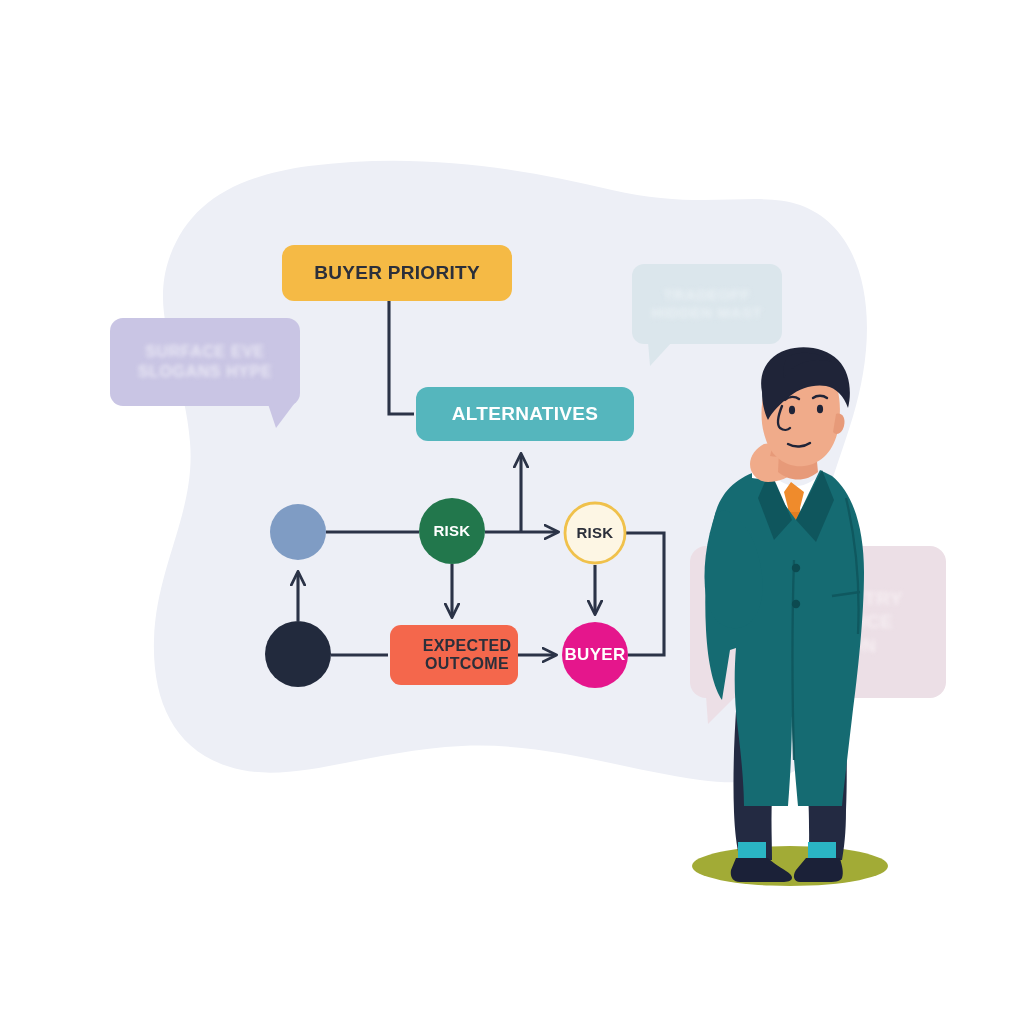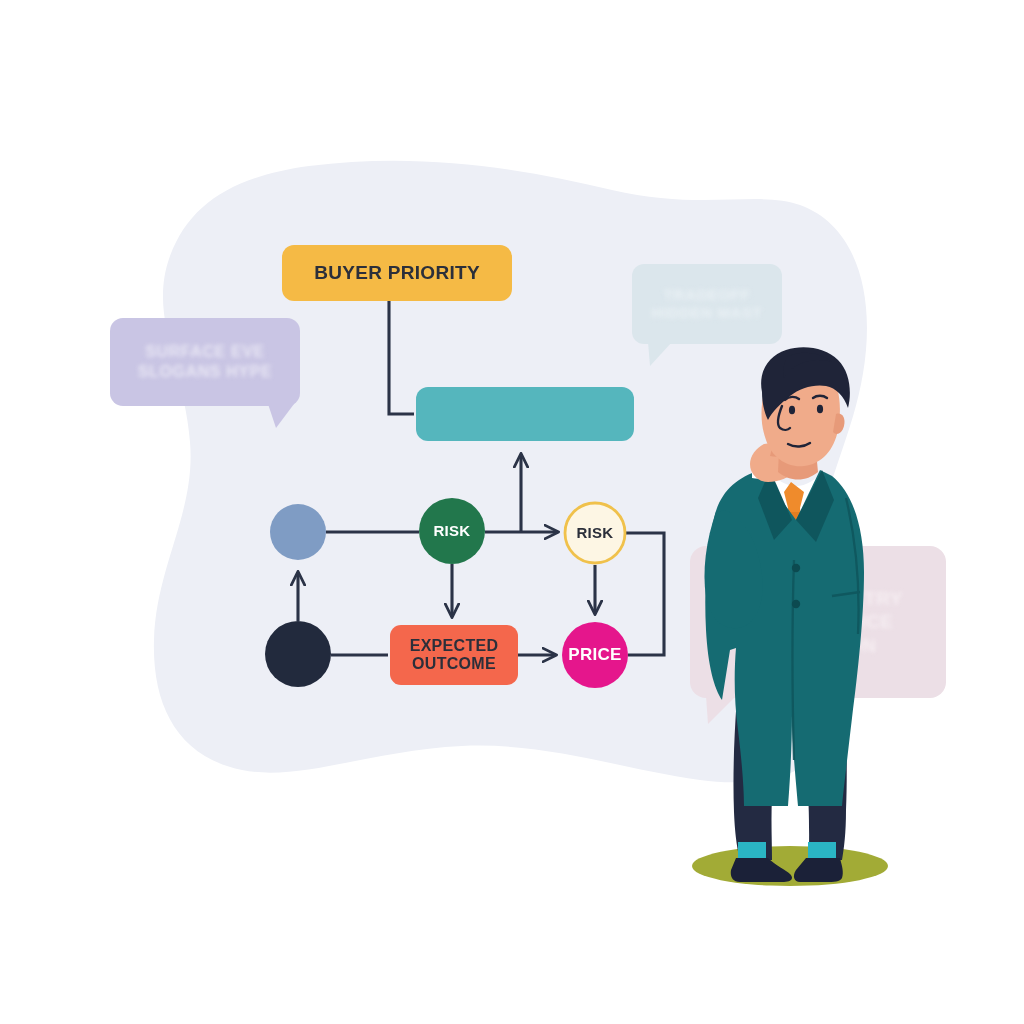--- a/index.html
+++ b/index.html
@@ -117,28 +117,29 @@
 
     <circle cx="298" cy="532" r="28" fill="#7f9cc4"></circle>
     <circle cx="298" cy="654" r="33" fill="#222a3d"></circle>
     <circle cx="452" cy="531" r="33" fill="#22774c"></circle>
     <circle cx="595" cy="533" r="30" fill="#fdf6e4" stroke="#f0c14b" stroke-width="2.8"></circle>
     <circle cx="595" cy="655" r="33" fill="#e5168c"></circle>
   </svg>
 
   <div class="nodeLabel boxLabel" style="left:282px;top:245px;width:230px;height:56px;color:#2b2f3a;text-align:center;">BUYER PRIORITY</div>
 
-
-  <div class="nodeLabel" style="left:390px;top:625px;width:128px;height:60px;color:#2b2f3a;font-size:16px;">EXPECTED OUTCOME</div>
+  <div class="nodeLabel boxLabel" style="left:416px;top:387px;width:218px;height:54px;color:#ffffff;">ALTERNATIVES</div>
+
+  <div class="nodeLabel" style="left:390px;top:625px;width:128px;height:60px;color:#2b2f3a;font-size:16px;padding-left:13px;">EXPECTED OUTCOME</div>
 
   <div class="nodeLabel circLabel" style="left:419px;top:498px;width:66px;height:66px;color:#ffffff;">RISK</div>
 
   <div class="nodeLabel circLabel" style="left:564px;top:502px;width:62px;height:62px;color:#2b2f3a;">RISK</div>
 
-  <div class="nodeLabel" style="left:562px;top:622px;width:66px;height:66px;color:#ffffff;font-size:17px;">PRICE</div>
+  <div class="nodeLabel" style="left:562px;top:622px;width:66px;height:66px;color:#ffffff;font-size:17px;">BUYER</div>
 
   <svg class="layer" viewBox="0 0 1024 1024" width="1024" height="1024" aria-hidden="true">
 
     <ellipse cx="790" cy="866" rx="98" ry="20" fill="#a2ab36"></ellipse>
 
     <path fill="#232a42" d="M742,640
          C736,700 732,760 734,812
          C735,838 738,852 740,860
          L772,860
          C772,838 770,806 774,770

